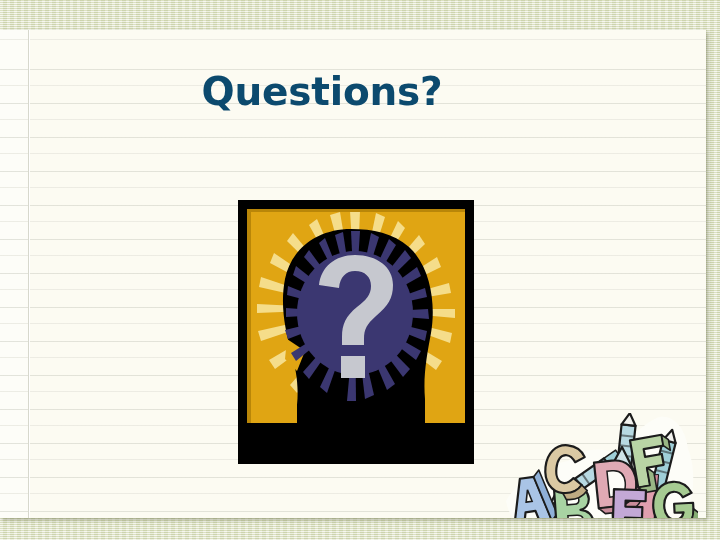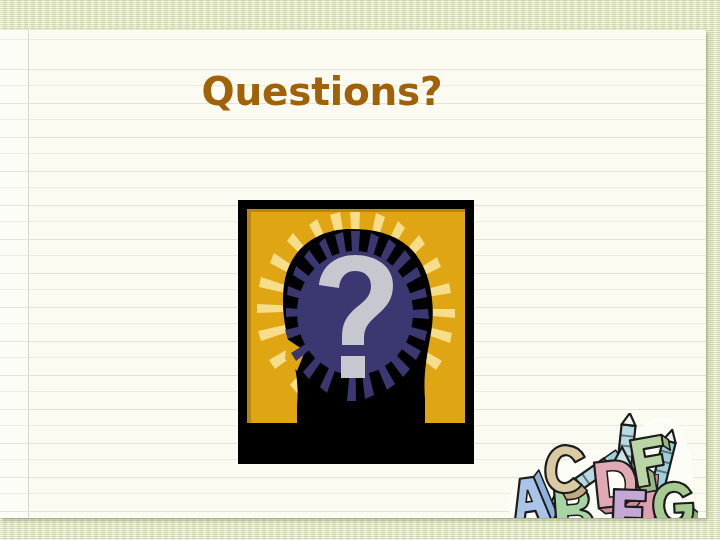--- a/index.html
+++ b/index.html
@@ -97,21 +97,21 @@
   
   .title {
     position: absolute;
     left: 0;
     top: 42px;
     width: 644px;
     text-align: center;
     font-size: 39px;
     font-weight: 600;
     letter-spacing: -0.2px;
-    color: #a16207;
+    color: #0c4a6e;
     font-family: "DejaVu Sans", sans-serif;
     line-height: 1.05;
     white-space: nowrap;
   }
 
   
   .qpic {
     position: absolute;
     left: 238px;
     top: 170px;

